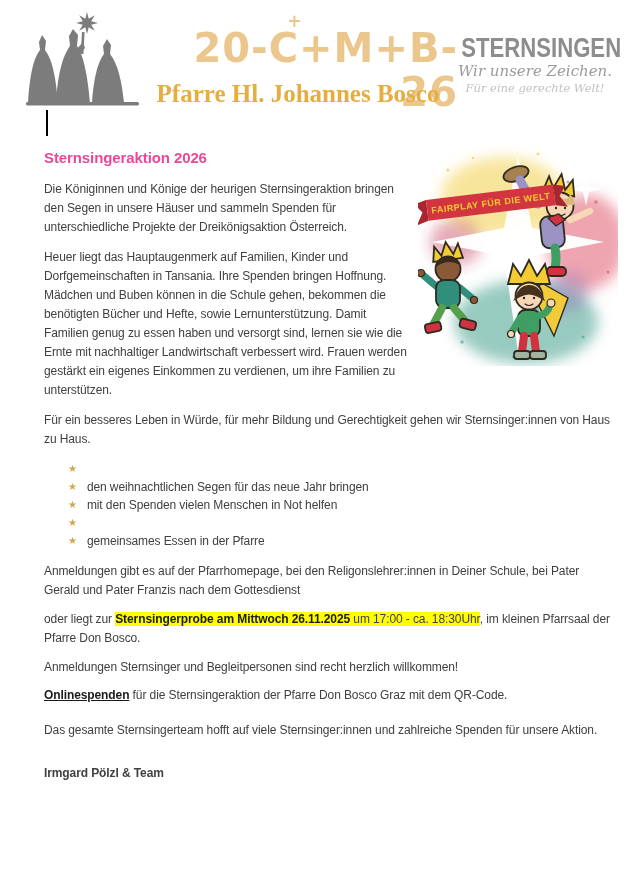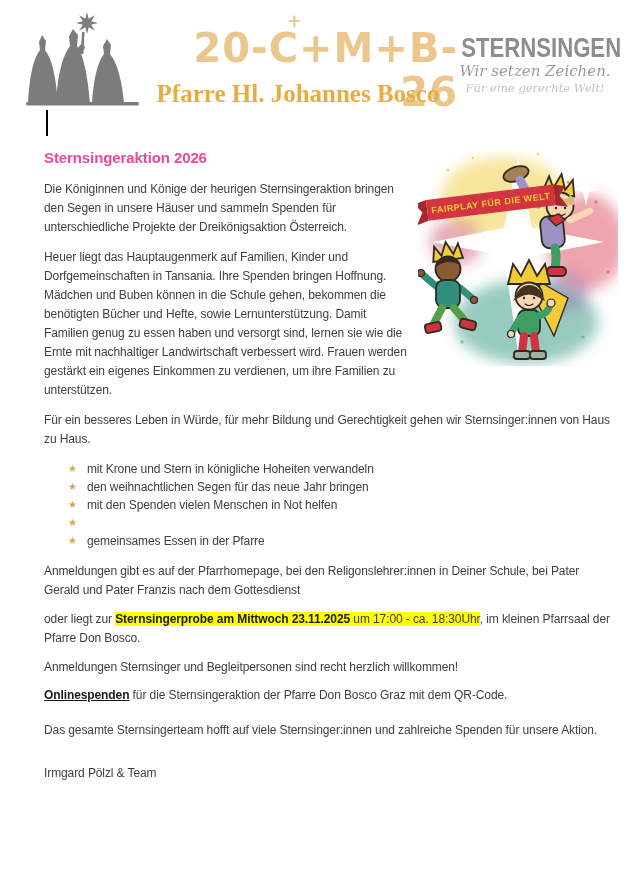--- a/index.html
+++ b/index.html
@@ -44,21 +44,21 @@
   h1.doc-title{font-size:15px;line-height:19px;margin:0 0 13px 0;color:#ec4899;font-weight:bold;}
   p{margin:0 0 11px 0;}
   p.invite{font-size:13.5px;line-height:20px;margin-bottom:12px;color:#333;}
   ul.star-list{list-style:none;margin:0 0 12px 0;padding:0 0 0 24px;}
   ul.star-list li{display:flex;gap:10px;line-height:18px;margin:0;}
   .star-bullet{color:#cfa84e;font-size:10px;line-height:18px;flex:0 0 auto;}
   .hl{background:#ffff00;}
   .b{font-weight:bold;color:#1a1a1a;}
   .ub{font-weight:bold;text-decoration:underline;color:#1a1a1a;}
   .mb10{margin-bottom:10px;} .mb9{margin-bottom:9px;} .mb20{margin-bottom:20px;}
-  .mb16{margin-bottom:16px;margin-top:8px;} .mb24{margin-bottom:24px;} .mb0{margin-bottom:0;}
+  .mb16{margin-bottom:16px;margin-top:8px;} .mb24{margin-bottom:24px;} .mb0{margin-bottom:0;font-weight:bold;}
 </style>
 </head>
 <body>
 
 <div class="header">
 
   <svg class="kings-svg" width="126" height="104" viewBox="0 0 126 104">
     <g fill="#7c7c7c">
       <polygon transform="translate(67,13)" points="0,-11 1.7,-4.2 7.8,-7.8 4.2,-1.7 11,0 4.2,1.7 7.8,7.8 1.7,4.2 0,11 -1.7,4.2 -7.8,7.8 -4.2,1.7 -11,0 -4.2,-1.7 -7.8,-7.8 -1.7,-4.2"></polygon>
       <rect x="61.4" y="22" width="2.6" height="22" transform="rotate(3 62 33)"></rect>
@@ -71,21 +71,21 @@
   </svg>
 
   <div class="cmb-wrap">
     <div class="cmb">20-C+M+B-26<span class="cmb-cross">+</span></div>
   </div>
 
   <div class="parish">Pfarre Hl. Johannes Bosco</div>
 
   <div class="logo">
     <div class="logo-title">STERNSINGEN</div>
-    <div class="logo-tag1">Wir setzen Zeichen.</div>
+    <div class="logo-tag1">Wir unsere Zeichen.</div>
     <div class="logo-tag2">Für eine gerechte Welt!</div>
   </div>
 
   <div class="text-cursor"></div>
 </div>
 
 <div class="main">
 
   <svg class="illustration" viewBox="0 0 200 224">
     <defs>
@@ -178,42 +178,41 @@
   <h1 class="doc-title">Sternsingeraktion 2026</h1>
 
   <p>Die Königinnen und Könige der heurigen Sternsingeraktion bringen den Segen in unsere Häuser und sammeln Spenden für unterschiedliche Projekte der Dreikönigsaktion Österreich.</p>
   <p>Heuer liegt das Hauptaugenmerk auf Familien, Kinder und Dorfgemeinschaften in Tansania. Ihre Spenden bringen Hoffnung. Mädchen und Buben können in die Schule gehen, bekommen die benötigten Bücher und Hefte, sowie Lernunterstützung. Damit Familien genug zu essen haben und versorgt sind, lernen sie wie die Ernte mit nachhaltiger Landwirtschaft verbessert wird. Frauen werden gestärkt ein eigenes Einkommen zu verdienen, um ihre Familien zu unterstützen.</p>
   <p>Für ein besseres Leben in Würde, für mehr Bildung und Gerechtigkeit gehen wir Sternsinger:innen von Haus zu Haus.</p>
 
 
   <ul class="star-list">
     <li>
         <span class="star-bullet">★</span>
-        <span>mit Krone und Stern in königliche Hoheiten verwandeln</span>
       </li>
     <li>
         <span class="star-bullet">★</span>
         <span>den weihnachtlichen Segen für das neue Jahr bringen</span>
       </li>
     <li>
         <span class="star-bullet">★</span>
         <span>mit den Spenden vielen Menschen in Not helfen</span>
       </li>
     <li>
         <span class="star-bullet">★</span>
       </li>
     <li>
         <span class="star-bullet">★</span>
         <span>gemeinsames Essen in der Pfarre</span>
       </li>
   </ul>
 
   <p class="mb10">Anmeldungen gibt es auf der Pfarrhomepage, bei den Religonslehrer:innen in Deiner Schule, bei Pater Gerald und Pater Franzis nach dem Gottesdienst</p>
 
-  <p class="mb10"><span>oder liegt zur </span><span class="hl b">Sternsingerprobe am Mittwoch 23.11.2025</span><span class="hl"> um 17:00 - ca. 18:30Uhr</span><span>, im kleinen Pfarrsaal der Pfarre Don Bosco.</span></p>
+  <p class="mb10"><span>oder liegt zur </span><span class="hl b">Sternsingerprobe am Mittwoch 26.11.2025</span><span class="hl"> um 17:00 - ca. 18:30Uhr</span><span>, im kleinen Pfarrsaal der Pfarre Don Bosco.</span></p>
 
   <p class="mb9">Anmeldungen Sternsinger und Begleitpersonen sind recht herzlich willkommen!</p>
 
 
   <p class="mb16"><span class="ub">Onlinespenden</span><span> für die Sternsingeraktion der Pfarre Don Bosco Graz mit dem QR-Code.</span></p>
 
   <p class="mb24">Das gesamte Sternsingerteam hofft auf viele Sternsinger:innen und zahlreiche Spenden für unsere Aktion.</p>
 
   <p class="mb0">Irmgard Pölzl &amp; Team</p>
 </div>

